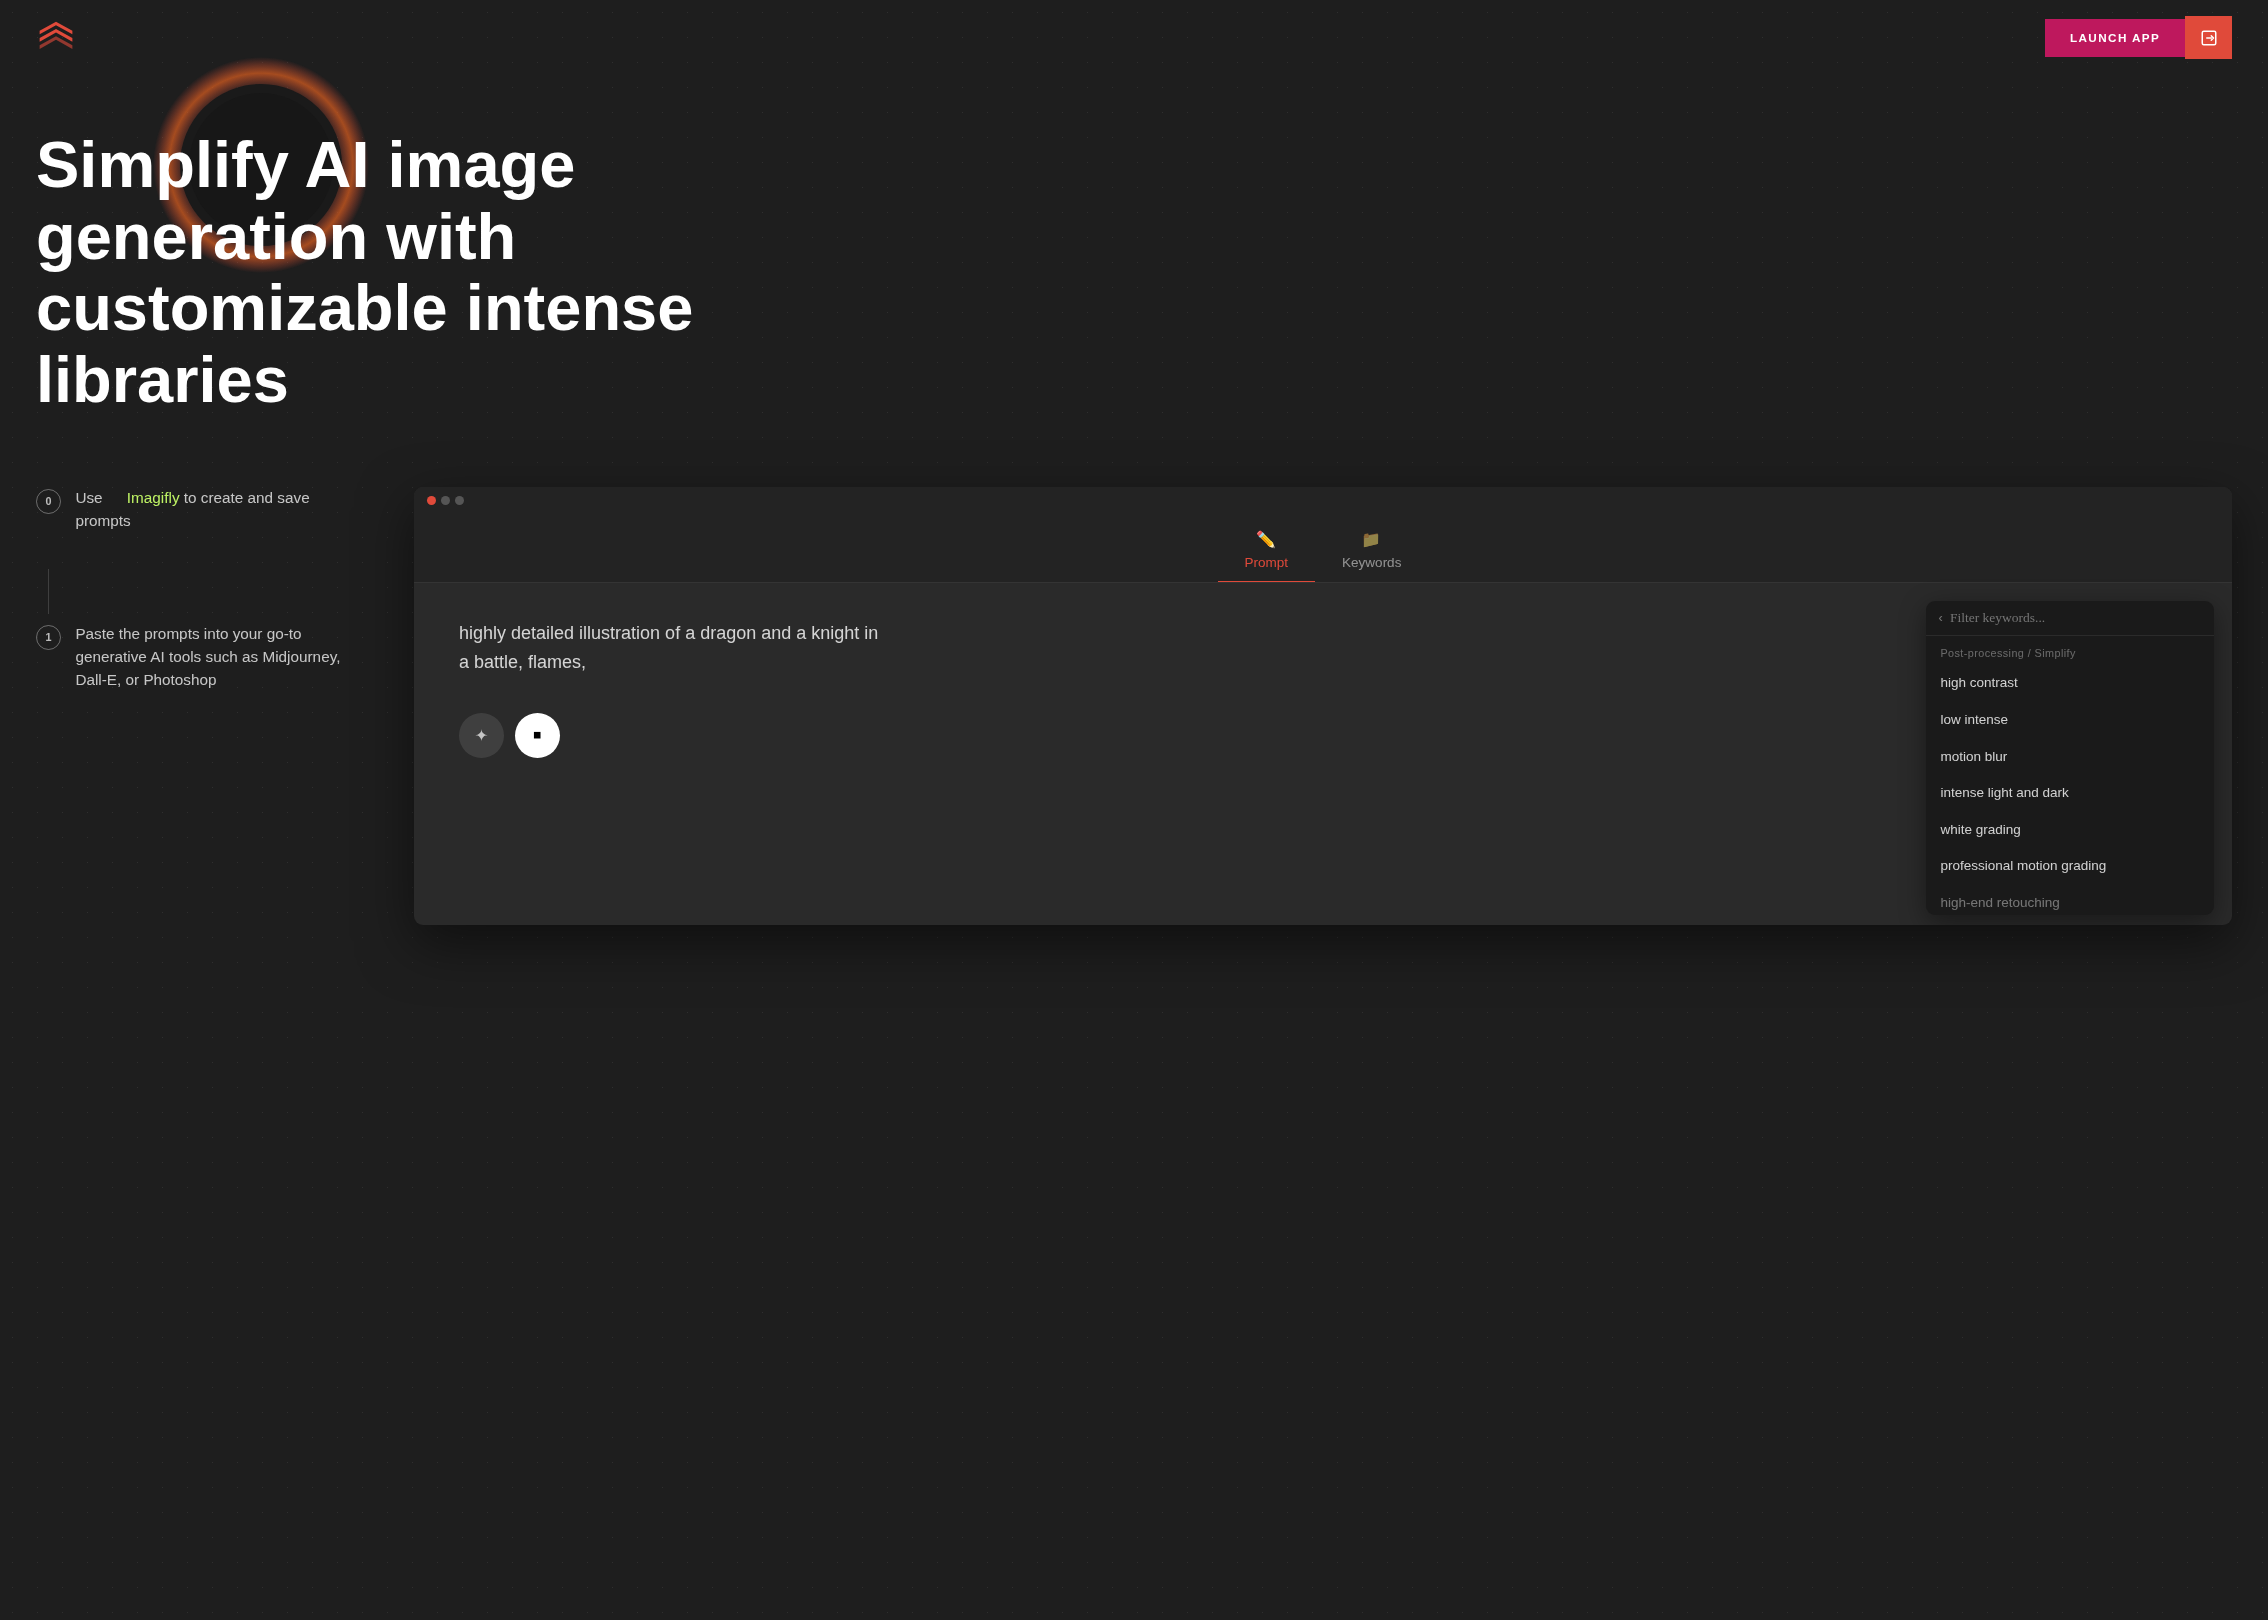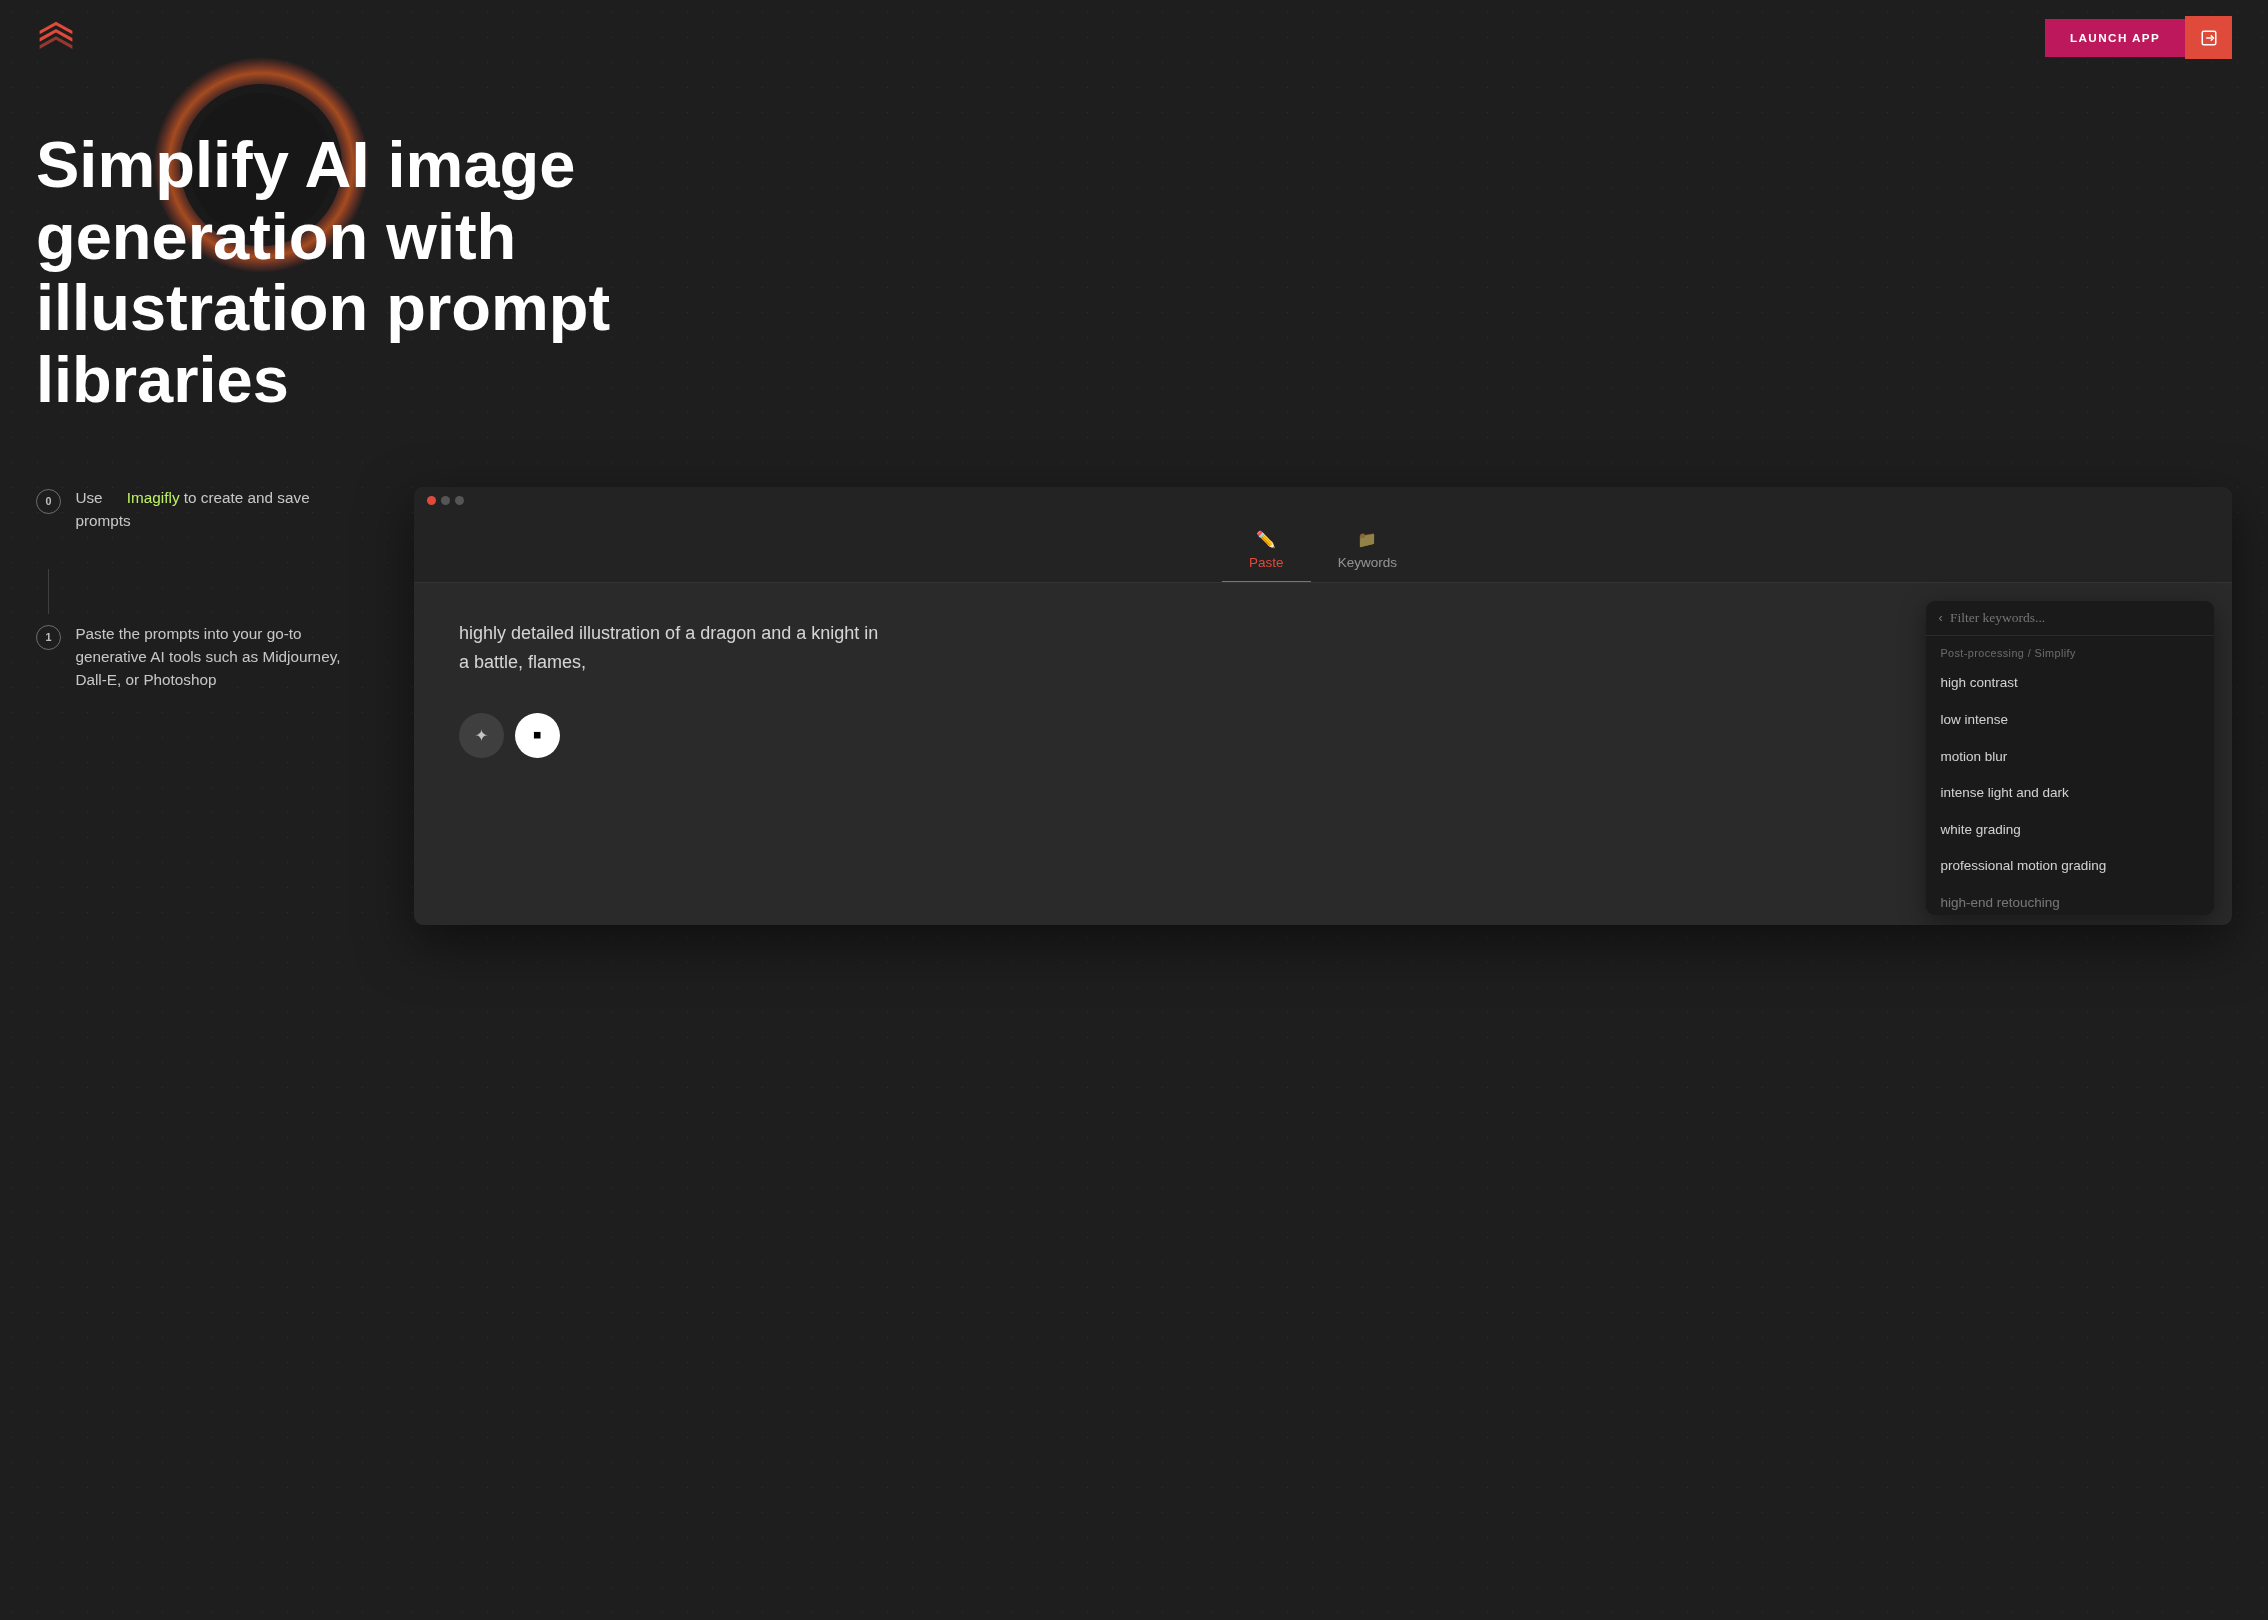--- a/index.html
+++ b/index.html
@@ -371,21 +371,21 @@
       <circle cx="130" cy="130" r="120" fill="url(#coronaGrad)"></circle>
 
       <circle cx="130" cy="130" r="90" fill="#1a1a1a"></circle>
 
       <circle cx="130" cy="130" r="80" fill="#171717"></circle>
     </svg>
   </div>
 
   <h1 class="hero-title">
     <span>Simplify AI image generation with</span><br>
-    <span>illustration prompt libraries</span>
+    <span>customizable intense libraries</span>
   </h1>
 </section>
 
 <section class="steps-section">
 
   <div class="steps-list">
     <div class="step-item">
       <div class="step-badge">0</div>
       <p class="step-text">
         Use <strong>Imagifly</strong> <span> to create and save prompts</span>
@@ -402,21 +402,21 @@
 
     <div class="window-titlebar">
       <div class="dot dot-red"></div>
       <div class="dot dot-yellow"></div>
       <div class="dot dot-green"></div>
     </div>
 
     <div class="window-tabs">
       <div class="tab-item active">
         <span class="tab-icon">✏️</span>
-        <span>Paste</span>
+        <span>Prompt</span>
       </div>
       <div class="tab-item">
         <span class="tab-icon">📁</span>
         <span>Keywords</span>
       </div>
     </div>
 
     <div class="window-content">
       <p class="prompt-text">highly detailed illustration of a dragon and a knight in a battle, flames,</p>
 

